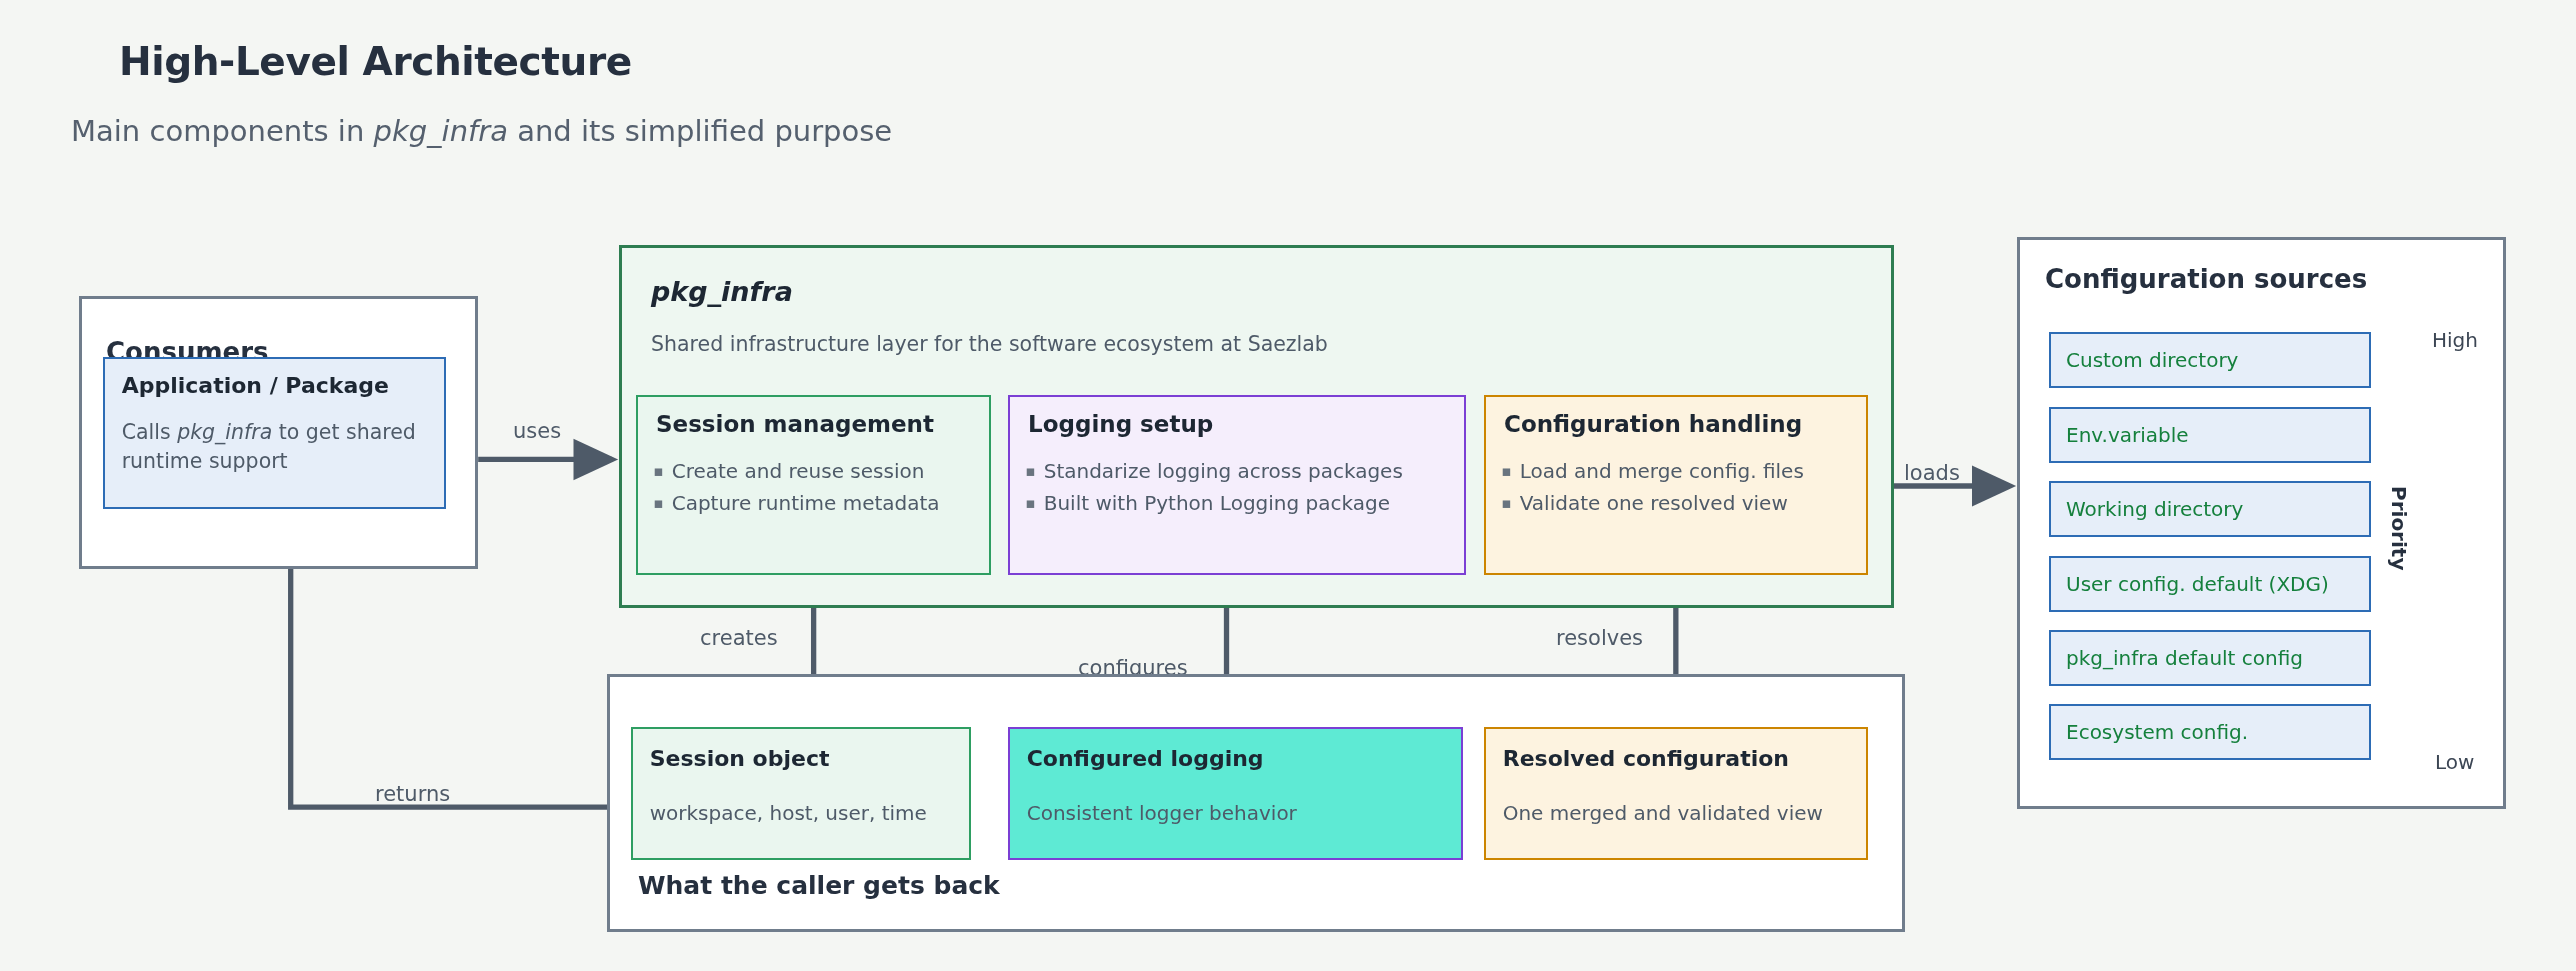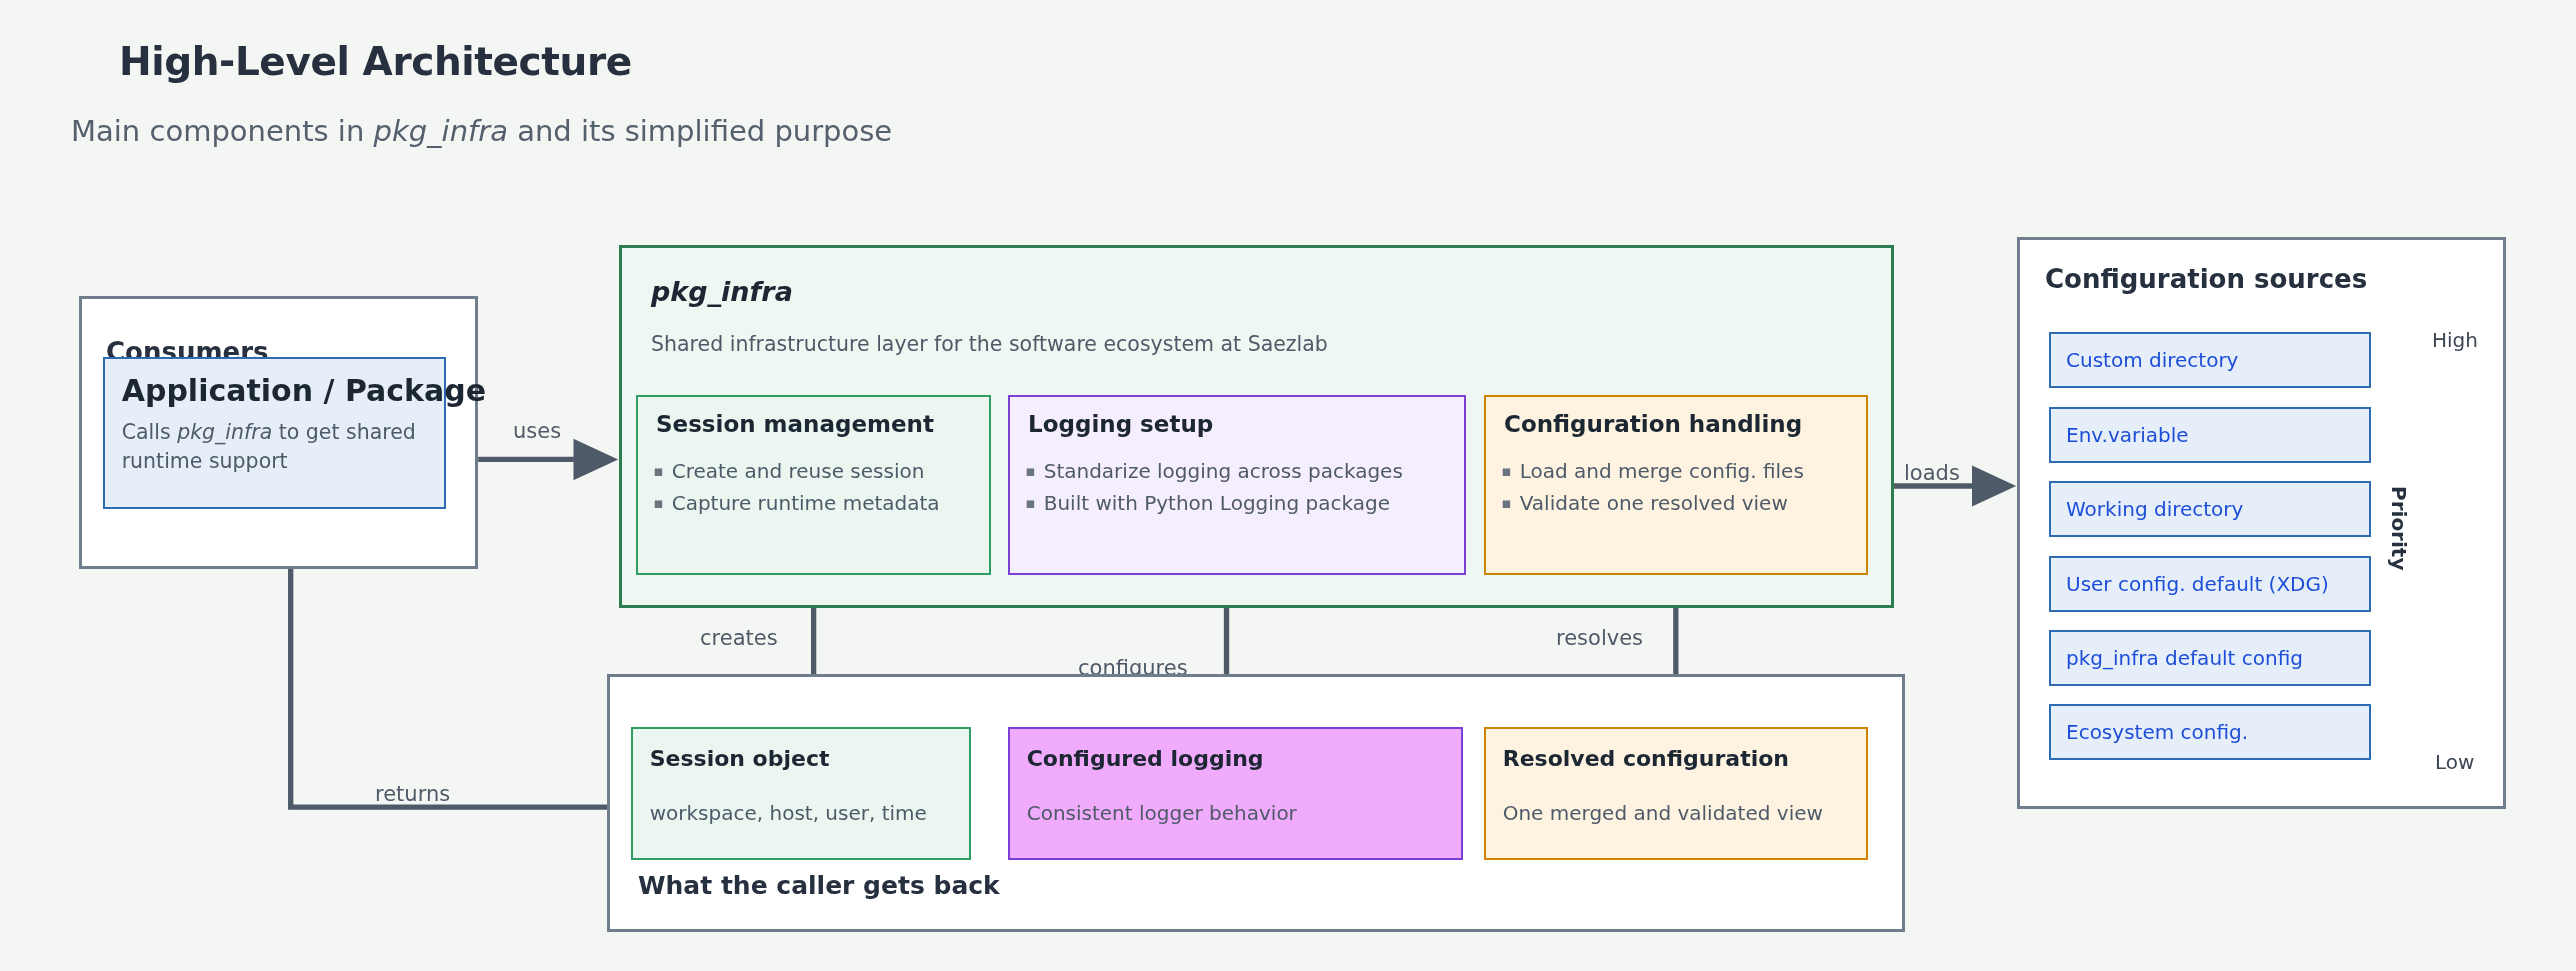--- a/index.html
+++ b/index.html
@@ -38,21 +38,21 @@
 
   
   #consumers-box{left:79px;top:296px;width:399px;height:273px;}
   #consumers-title{left:24px;top:18px;margin-top:20px;}
   #app-package-node{
     left:103px;top:357px;width:343px;height:152px;
     background:#e6eef9;border:2.3px solid #2d6cb5;
   }
   #app-package-node .node-title{
     position:absolute;left:16.7px;top:13.7px;
-    font-size:30px;font-weight:bold;color:#1d2733;white-space:nowrap;
+    font-size:22px;font-weight:bold;color:#1d2733;white-space:nowrap;
   }
   #app-package-node .node-desc{
     position:absolute;left:16.7px;top:59px;width:319px;
     font-size:20.5px;line-height:29px;color:#4e5a68;
   }
   #app-package-node .node-desc i{font-style:italic;}
 
   
   #pkg-infra-box{
     left:619px;top:245px;width:1275px;height:363px;
@@ -101,33 +101,33 @@
   }
   .out-card .out-title{
     position:absolute;left:16.7px;top:16.7px;
     font-size:22px;font-weight:bold;color:#1d2733;white-space:nowrap;
   }
   .out-card .out-desc{
     position:absolute;left:16.7px;top:72px;
     font-size:20px;color:#4e5a68;white-space:nowrap;
   }
   #out-session{left:631px;width:340px;background:#eaf6ef;border-color:#2e9e62;}
-  #out-logging{left:1008px;width:455px;background:#f0abfc;border-color:#7b3fd4;}
+  #out-logging{left:1008px;width:455px;background:#5eead4;border-color:#7b3fd4;}
   #out-config{left:1484px;width:384px;background:#fdf3e0;border-color:#cc8500;}
 
   
   #config-sources-box{left:2017px;top:237px;width:489px;height:572px;}
   #config-sources-title{left:2045px;top:264px;}
   .src-item{
     left:2049px;width:322px;height:56px;
     background:#e6eef9;border:2.3px solid #2d6cb5;
   }
   .src-item span{
     position:absolute;left:15px;top:50%;transform:translateY(-50%);
-    font-size:20px;color:#1d4ed8;white-space:nowrap;
+    font-size:20px;color:#15803d;white-space:nowrap;
   }
   #priority-high{left:2432px;top:328px;font-size:20px;color:#3c4654;}
   #priority-low{left:2435px;top:750px;font-size:20px;color:#3c4654;}
   #priority-label{
     left:2411px;top:486px;width:137px;
     font-size:20px;font-weight:bold;color:#26303f;
     transform:rotate(90deg);transform-origin:left top;white-space:nowrap;
   }
 
   

